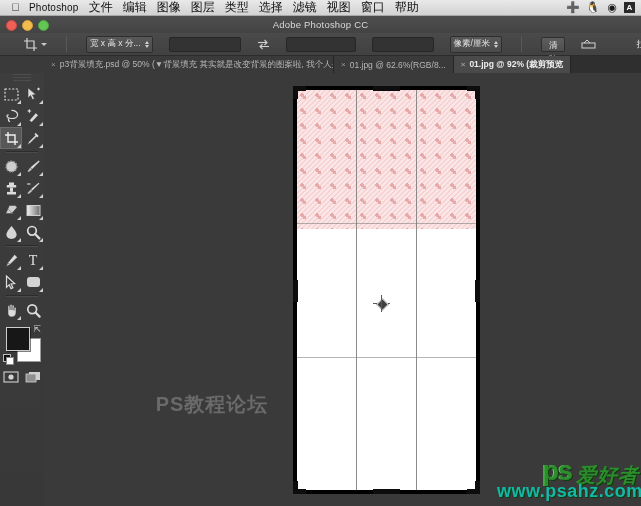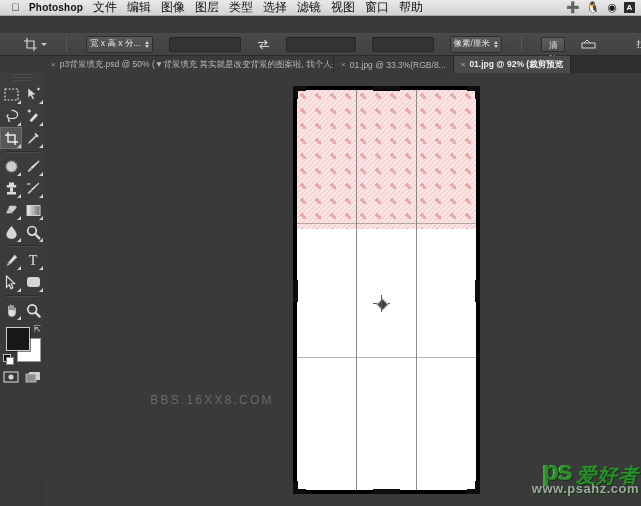--- a/index.html
+++ b/index.html
@@ -8,21 +8,21 @@
        -webkit-font-smoothing:antialiased;}
   .app{position:relative;width:641px;height:506px;background:#3a3a3a;}
 
   
   .macbar{position:absolute;left:0;top:0;width:641px;height:16px;
           background:linear-gradient(#e9e9e9,#d2d2d2);
           border-bottom:1px solid #a8a8a8;
           display:flex;align-items:center;box-sizing:border-box;padding:0 4px;}
   .apple{width:13px;height:13px;display:flex;align-items:center;justify-content:center;
          font-size:11px;color:#222;margin:0 7px 0 5px;line-height:1;}
-  .mb-app{font-size:10px;font-weight:bold;color:#111;margin-right:10px;letter-spacing:.2px;}
+  .mb-app{font-size:10px;font-weight:normal;color:#111;margin-right:10px;letter-spacing:.2px;}
   .mb-item{font-size:12px;color:#111;margin-right:10px;white-space:nowrap;}
   .mb-spacer{flex:1 1 auto;}
   .tray{display:flex;align-items:center;gap:7px;padding-right:2px;}
   .tray span{font-size:11px;color:#1a1a1a;line-height:1;display:block;}
   .tray .peng{font-size:11px;}
   .tray .sq{width:11px;height:11px;background:#2a2a2a;color:#fff;font-size:8px;
             font-weight:bold;display:flex;align-items:center;justify-content:center;}
 
   
   .titlebar{position:absolute;left:0;top:16px;width:641px;height:17px;
@@ -136,21 +136,21 @@
   .wm .l3{font-size:12px;letter-spacing:2.2px;margin-top:1px;color:#6a6a6a;}
   .wm .l4{font-size:11.5px;margin-top:4px;color:#5e5e5e;}
 
   
   .logo{position:absolute;right:2px;bottom:2px;width:142px;height:46px;text-align:right;}
   .logo .row1{display:flex;align-items:flex-end;justify-content:flex-end;gap:4px;line-height:1;}
   .logo .ps{font-size:27px;font-weight:bold;color:#2e8b2e;
             text-shadow:1px 1px 0 #0c3d0c,-1px 0 0 #5fd45f;letter-spacing:-1px;}
   .logo .cn{font-size:20px;font-weight:bold;color:#2c8c2c;
             text-shadow:1px 1px 0 #0b3a0b;letter-spacing:1px;font-style:italic;}
-  .logo .url{font-size:13px;font-weight:bold;color:#a3a3a3;letter-spacing:.5px;
+  .logo .url{font-size:18px;font-weight:bold;color:#14b8a6;letter-spacing:.5px;
              text-shadow:1px 1px 0 #0b3a0b;margin-top:-4px;}
 </style>
 </head>
 <body>
 
 <div class="app">
 
   <div class="macbar">
     <div class="apple"></div>
     <div class="mb-app">Photoshop</div>
@@ -166,20 +166,28 @@
     <div class="mb-item">帮助</div>
     <div class="mb-spacer"></div>
     <div class="tray">
       <span>➕</span>
       <span class="peng">🐧</span>
       <span>◉</span>
       <span class="sq">A</span>
     </div>
   </div>
 
+  <div class="titlebar">
+    <div class="lights">
+      <span class="lt r"></span>
+      <span class="lt y"></span>
+      <span class="lt g"></span>
+    </div>
+    <div class="title-txt">Adobe Photoshop CC</div>
+  </div>
 
   <div class="optbar">
     <div class="grip"></div>
     <div class="opt-tool">
       <div class="ic">
         <svg width="15" height="15" viewBox="0 0 15 15">
           <g stroke="#d8d8d8" stroke-width="1.2" fill="none">
             <path d="M4 1 V11 H14"></path>
               <path d="M1 4 H11 V14"></path>
           </g>
@@ -252,21 +260,21 @@
     </label>
   </div>
 
   <div class="tabbar">
     <div class="tab">
       <span class="x">×</span>
       <span>p3背景填充.psd @ 50% (▼背景填充 其实就是改变背景的图案啦, 我个人是比较喜...</span>
     </div>
     <div class="tab">
       <span class="x">×</span>
-      <span>01.jpg @ 33.3%(RGB/8...</span>
+      <span>01.jpg @ 62.6%(RGB/8...</span>
     </div>
     <div class="tab active">
       <span class="x">×</span>
       <span>01.jpg @ 92% (裁剪预览</span>
     </div>
   </div>
 
   <div class="tools">
     <div class="tgrip"></div>
 
@@ -505,21 +513,21 @@
       <span class="hnd" style="left:80px;bottom:0;width:27px;height:5px;"></span>
       <span class="hnd" style="right:0;bottom:0;width:13px;height:5px;"></span>
       <span class="hnd" style="right:0;bottom:0;width:5px;height:13px;"></span>
 
       <div class="cursor" style="left:80px;top:209px;">
         <i></i>
       </div>
     </div>
 
     <div class="wm">
-      <div class="l3">BBS.16XX8.COM</div>
+      <div class="l1">PS教程论坛</div>
     </div>
 
     <div class="logo">
       <div class="row1">
         <span class="ps">ps</span>
         <span class="cn">爱好者</span>
       </div>
       <div class="url">www.psahz.com</div>
     </div>
 

